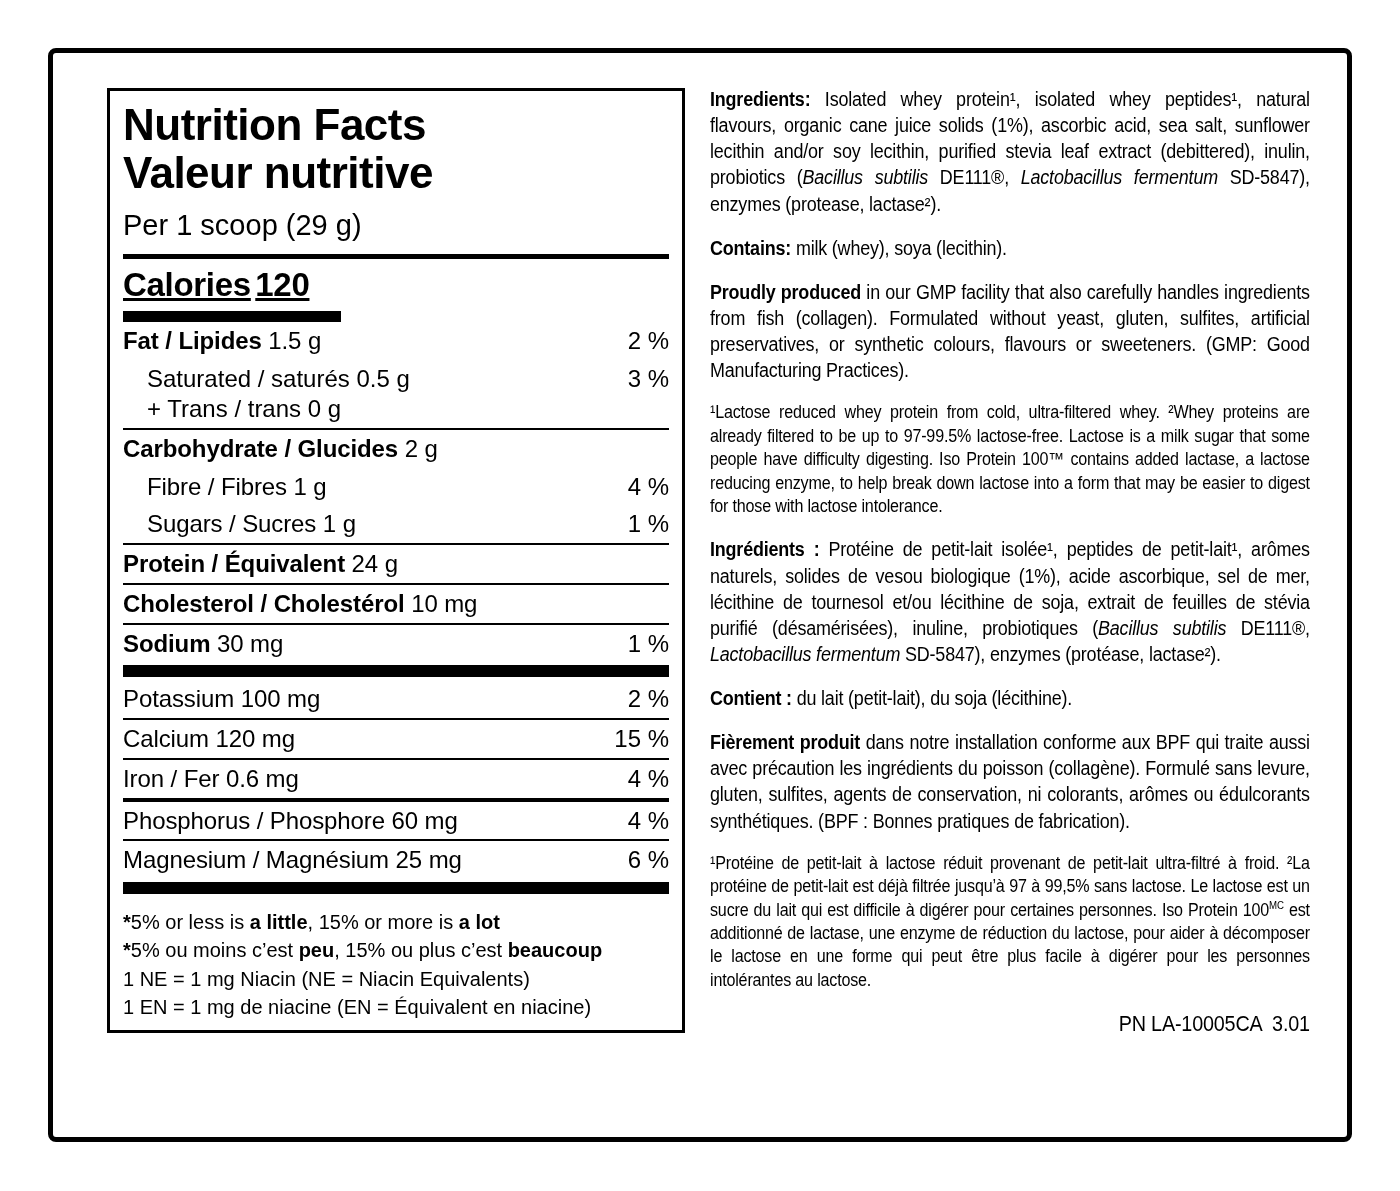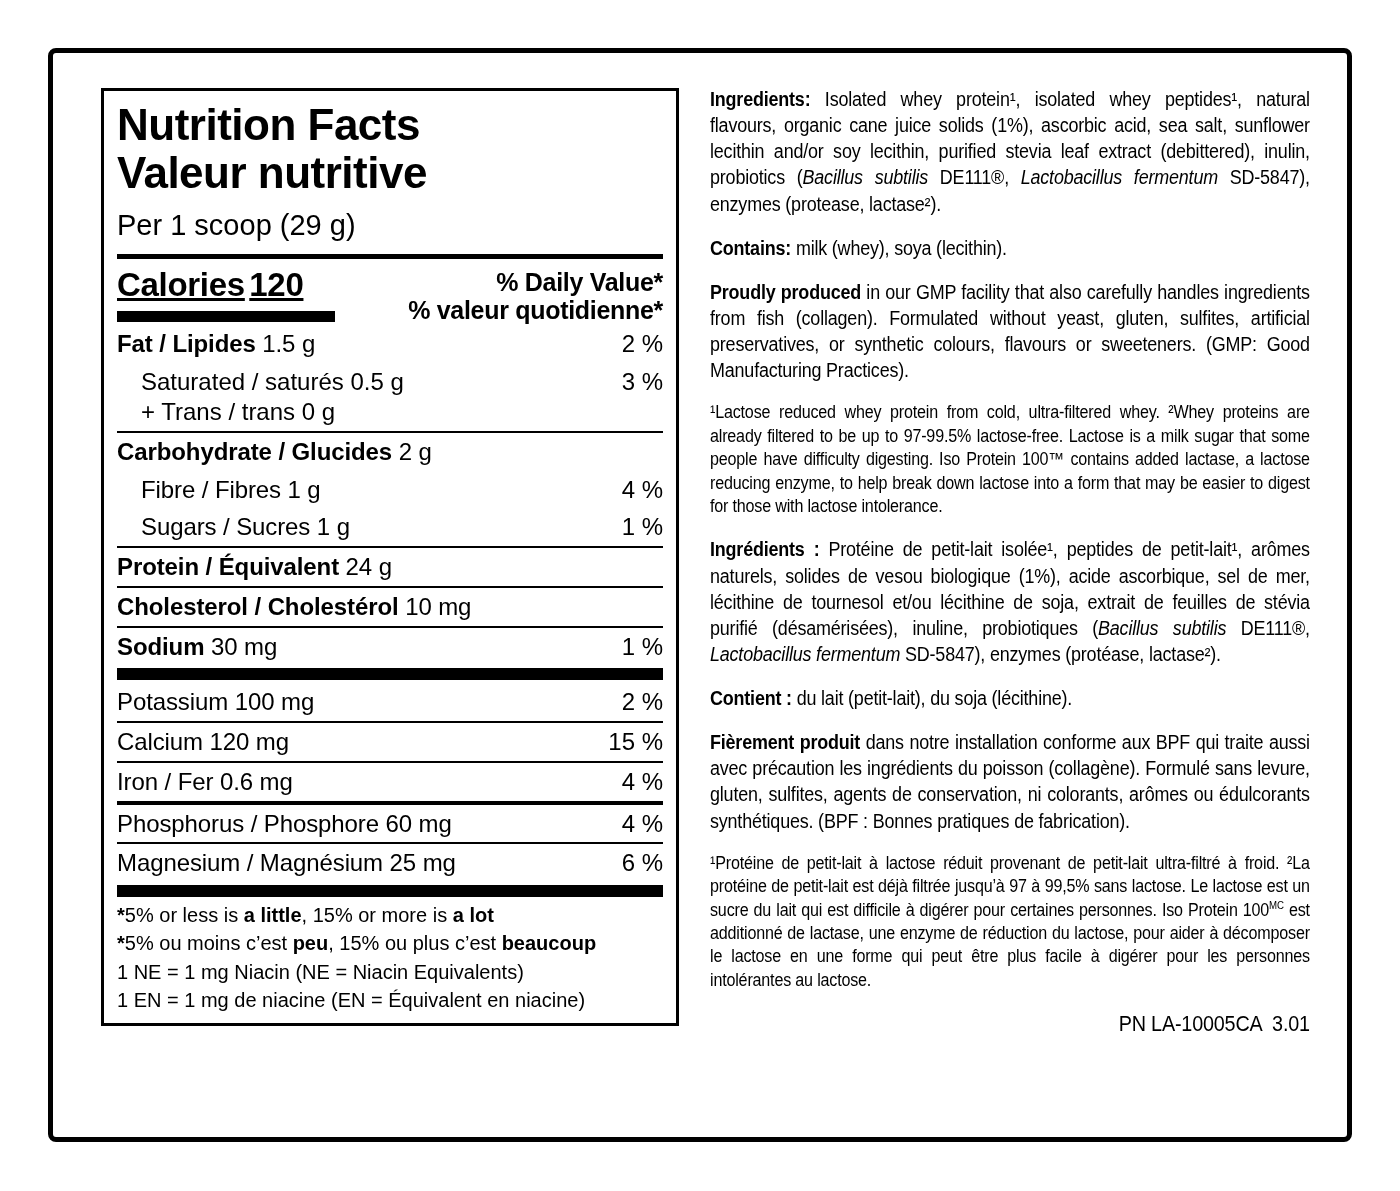--- a/index.html
+++ b/index.html
@@ -8,41 +8,41 @@
     background:#ffffff;color:#000;
     font-family:"Liberation Sans", sans-serif;
     -webkit-font-smoothing:antialiased;
   }
   .frame{
     position:absolute;left:48px;top:48px;width:1304px;height:1094px;
     box-sizing:border-box;border:5px solid #000;border-radius:8px;background:#fff;
   }
   
   .nfl{
-    position:absolute;left:48px;top:35px;width:578px;box-sizing:border-box;
+    position:absolute;left:54px;top:35px;width:578px;box-sizing:border-box;
     border:3px solid #000;padding:10px 13px 8px;background:#fff;
   }
   .nfl-title{font-size:44px;font-weight:bold;line-height:1.10;letter-spacing:-0.5px;}
   .nfl-serving{font-size:29px;line-height:1.28;}
   .nfl-serving.first{margin-top:9px;}
   .rule-med{height:5px;background:#000;margin-top:10px;}
   .cal-row{display:flex;justify-content:space-between;align-items:flex-start;margin-top:7px;}
   .cal-label,.cal-value{font-size:33px;font-weight:bold;letter-spacing:-0.3px;text-decoration:underline;}
   .cal-bar{width:218px;height:11px;background:#000;margin-top:7px;}
   .dv-header{text-align:right;font-weight:bold;font-size:25px;line-height:1.14;padding-top:2px;letter-spacing:-0.3px;}
   .row{display:flex;justify-content:space-between;align-items:flex-start;font-size:24px;line-height:1.28;padding:4px 0 3px;}
   .row.sub2{align-items:flex-start;}
   .lbl{letter-spacing:-0.1px;}
   .indent .lbl,.sub2 .lines{padding-left:24px;}
   .dv{white-space:nowrap;padding-left:8px;}
   .b{font-weight:bold;}
   .i{font-style:italic;}
   .rule-thin{height:2px;background:#000;}
   .thick-bar{height:12px;background:#000;margin:3px 0;}
-  .fn-wrap{margin-top:4px;}
+  .fn-wrap{margin-top:14px;}
   .fn-line{font-size:20px;line-height:1.42;}
   
   .right-col{
     position:absolute;left:657px;top:33px;width:652px;
     transform:scaleX(0.92);transform-origin:0 0;
   }
   .para{
     font-size:19.5px;line-height:1.34;text-align:justify;
     margin:0 0 18px;letter-spacing:-0.2px;
   }
@@ -59,24 +59,20 @@
     <div class="nfl-title">Nutrition Facts</div>
     <div class="nfl-title">Valeur nutritive</div>
     <div class="nfl-serving first">Per 1 scoop (29 g)</div>
     <div class="rule-med"></div>
 
     <div class="cal-row">
       <div>
         <span class="cal-label">Calories</span>
         <span class="cal-value">120</span>
         <div class="cal-bar"></div>
-      </div>
-      <div class="dv-header">
-        <div>% Daily Value*</div>
-        <div>% valeur quotidienne*</div>
       </div>
     </div>
 
     <div id="rows">
         <div class="row">
           <div class="lbl"><span class="b ">Fat / Lipides</span><span> 1.5 g</span></div>
           <div class="dv">2 %</div>
         </div>
         <div class="row sub2">
           <div class="lines">

